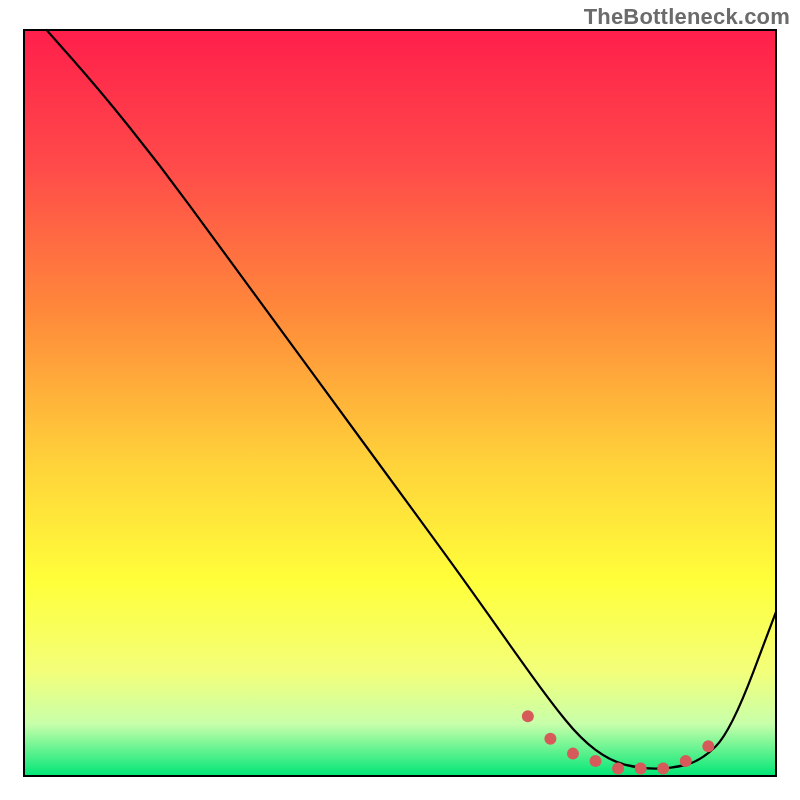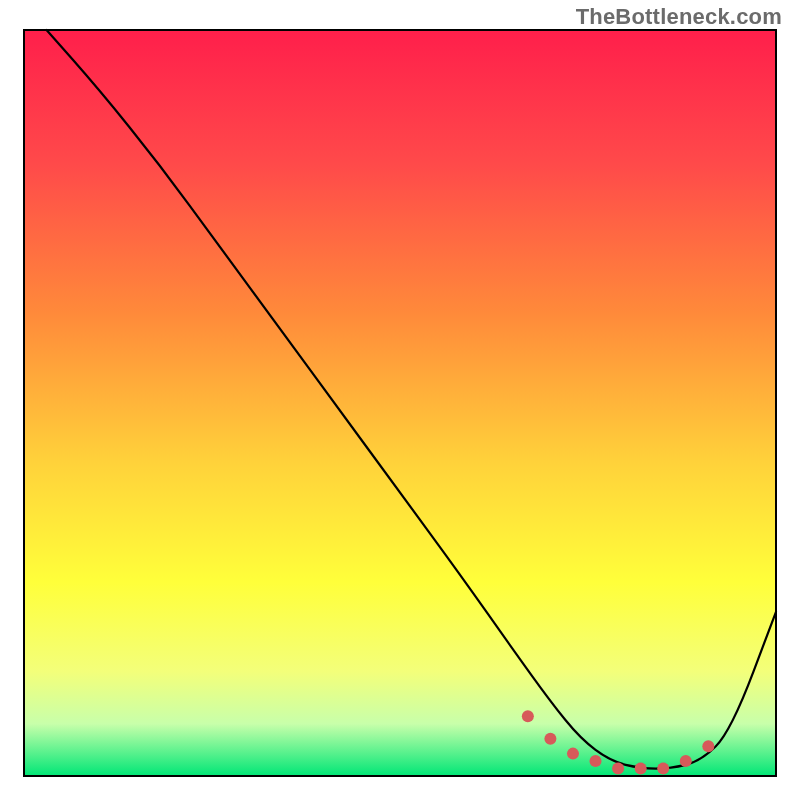--- a/index.html
+++ b/index.html
@@ -7,21 +7,21 @@
     padding: 0;
     width: 800px;
     height: 800px;
     background: #ffffff;
     font-family: Arial, Helvetica, sans-serif;
     overflow: hidden;
   }
   .watermark {
     position: absolute;
     top: 4px;
-    right: 18px;
+    right: 10px;
     font-size: 22px;
     font-weight: bold;
     color: #6b6b6b;
     letter-spacing: 0.2px;
     user-select: none;
   }
   .chart-wrap {
     position: absolute;
     top: 0;
     left: 0;

